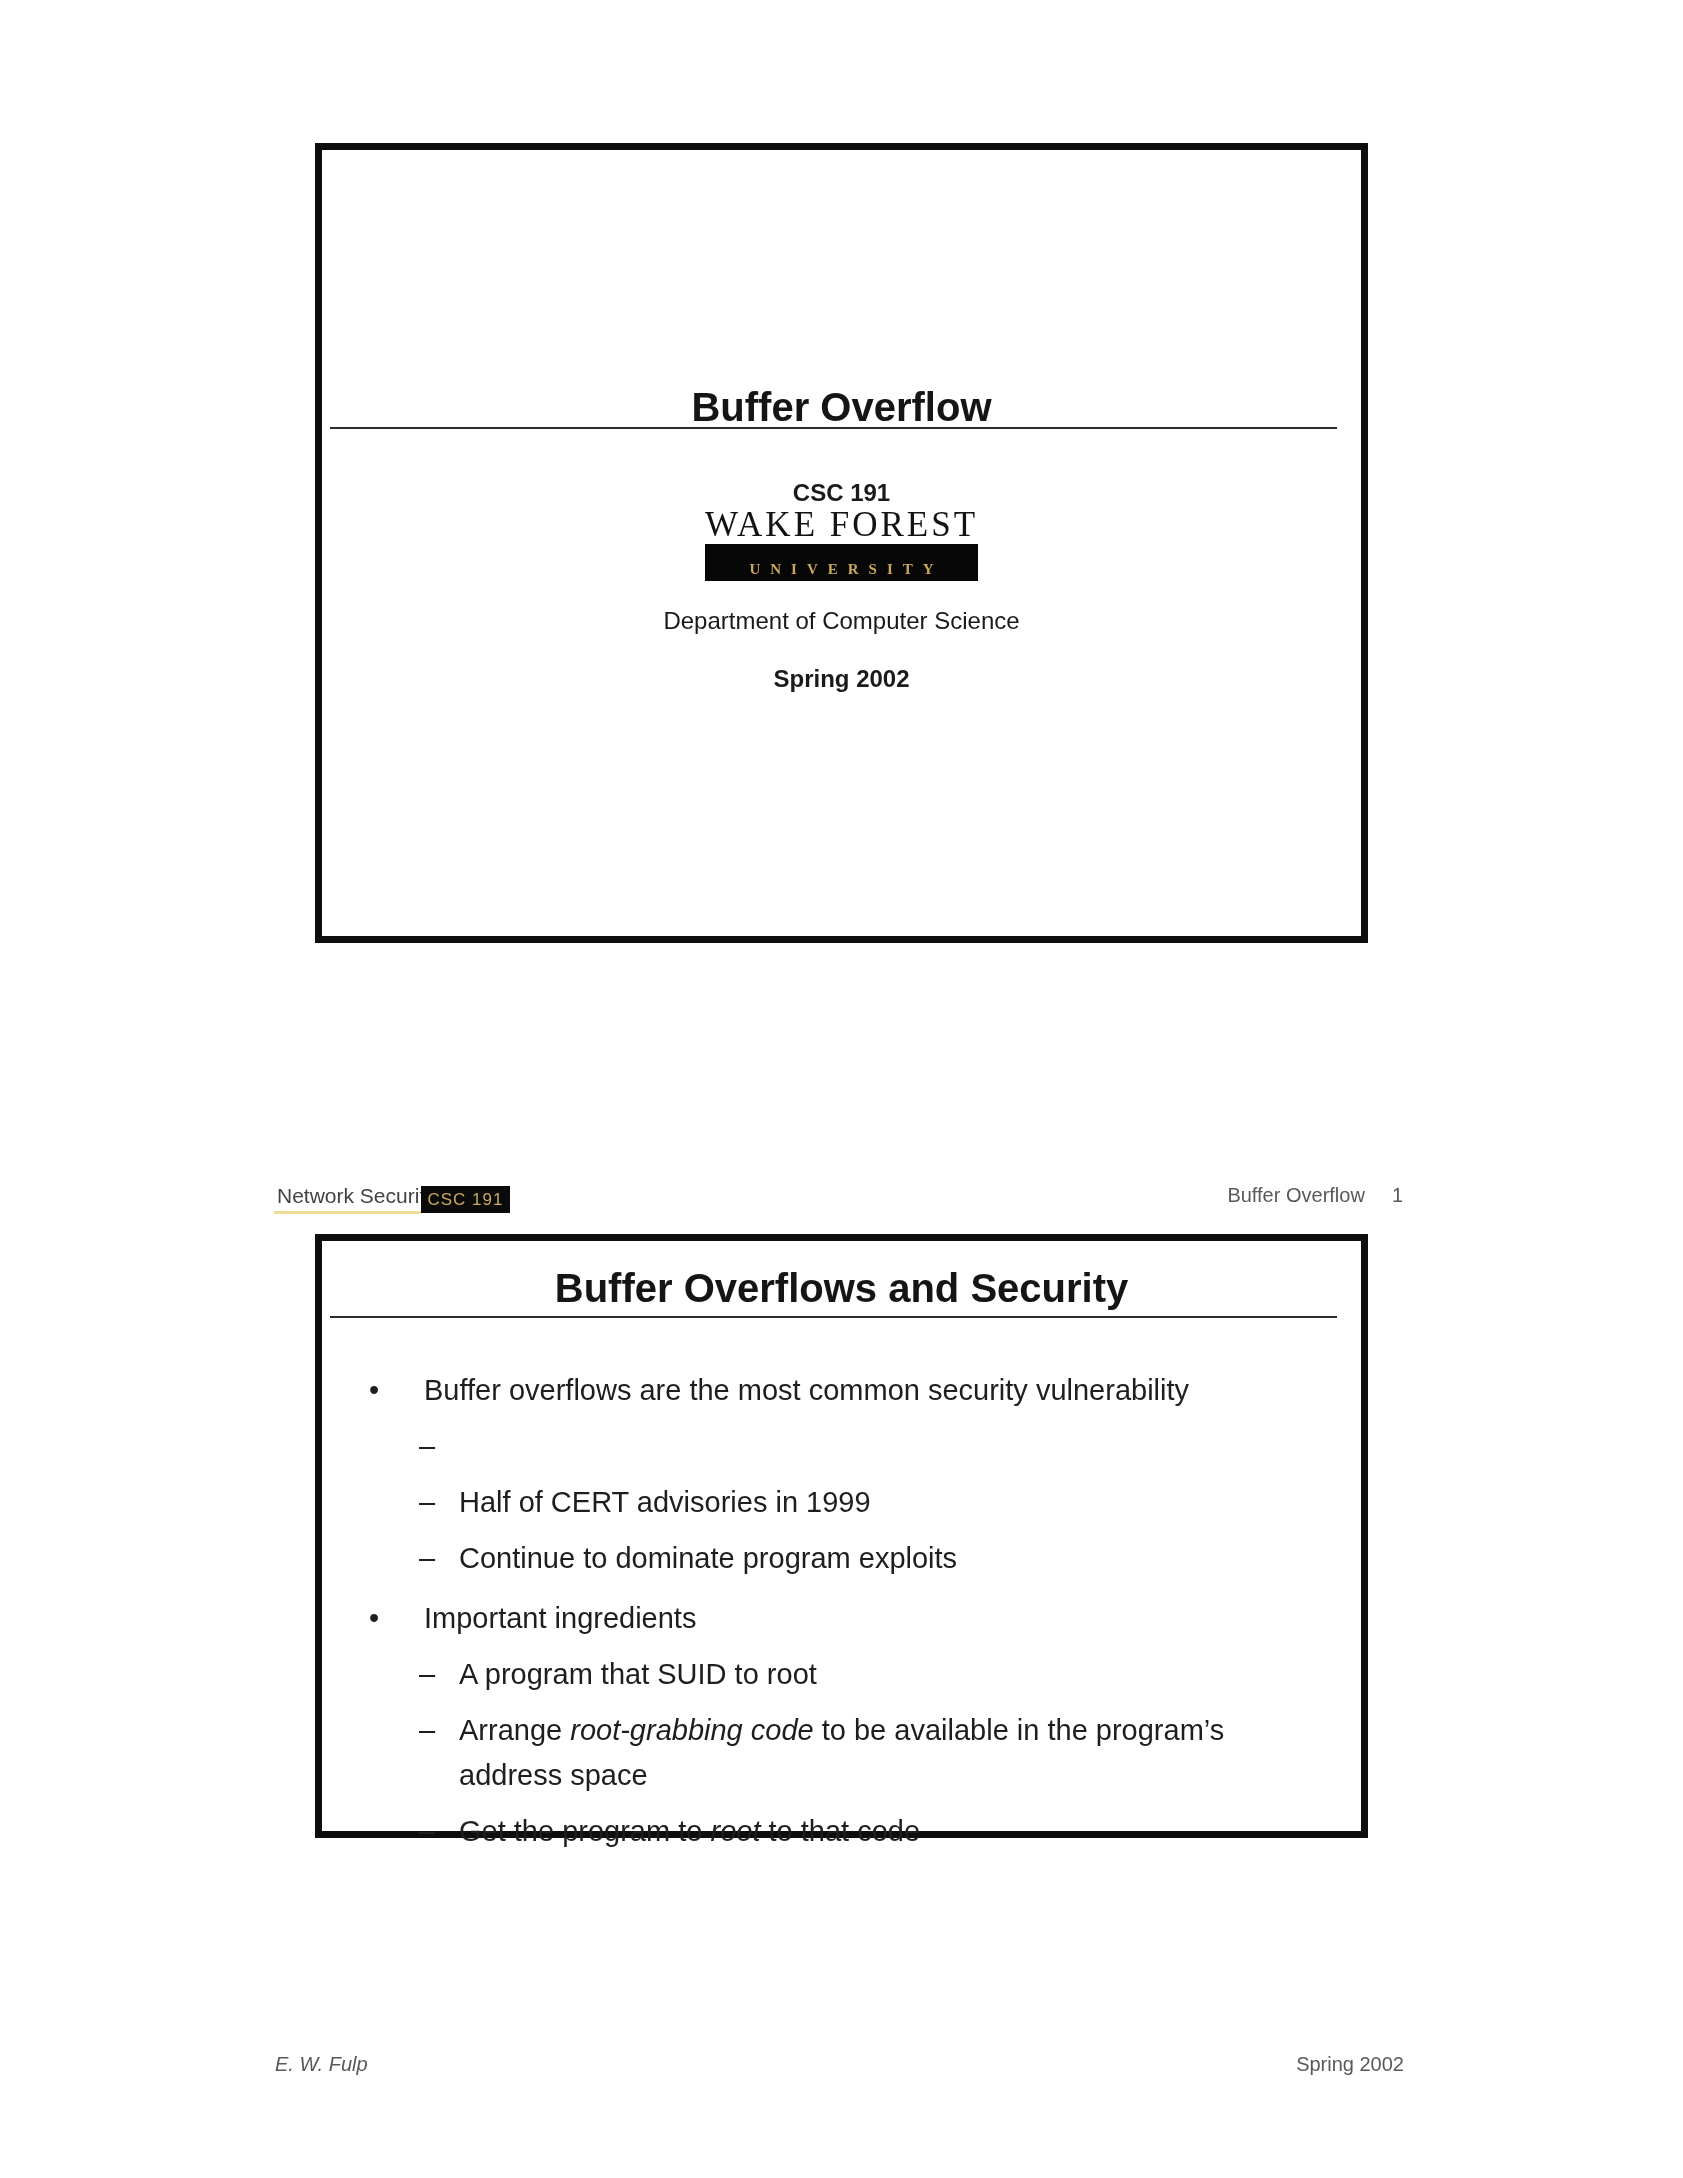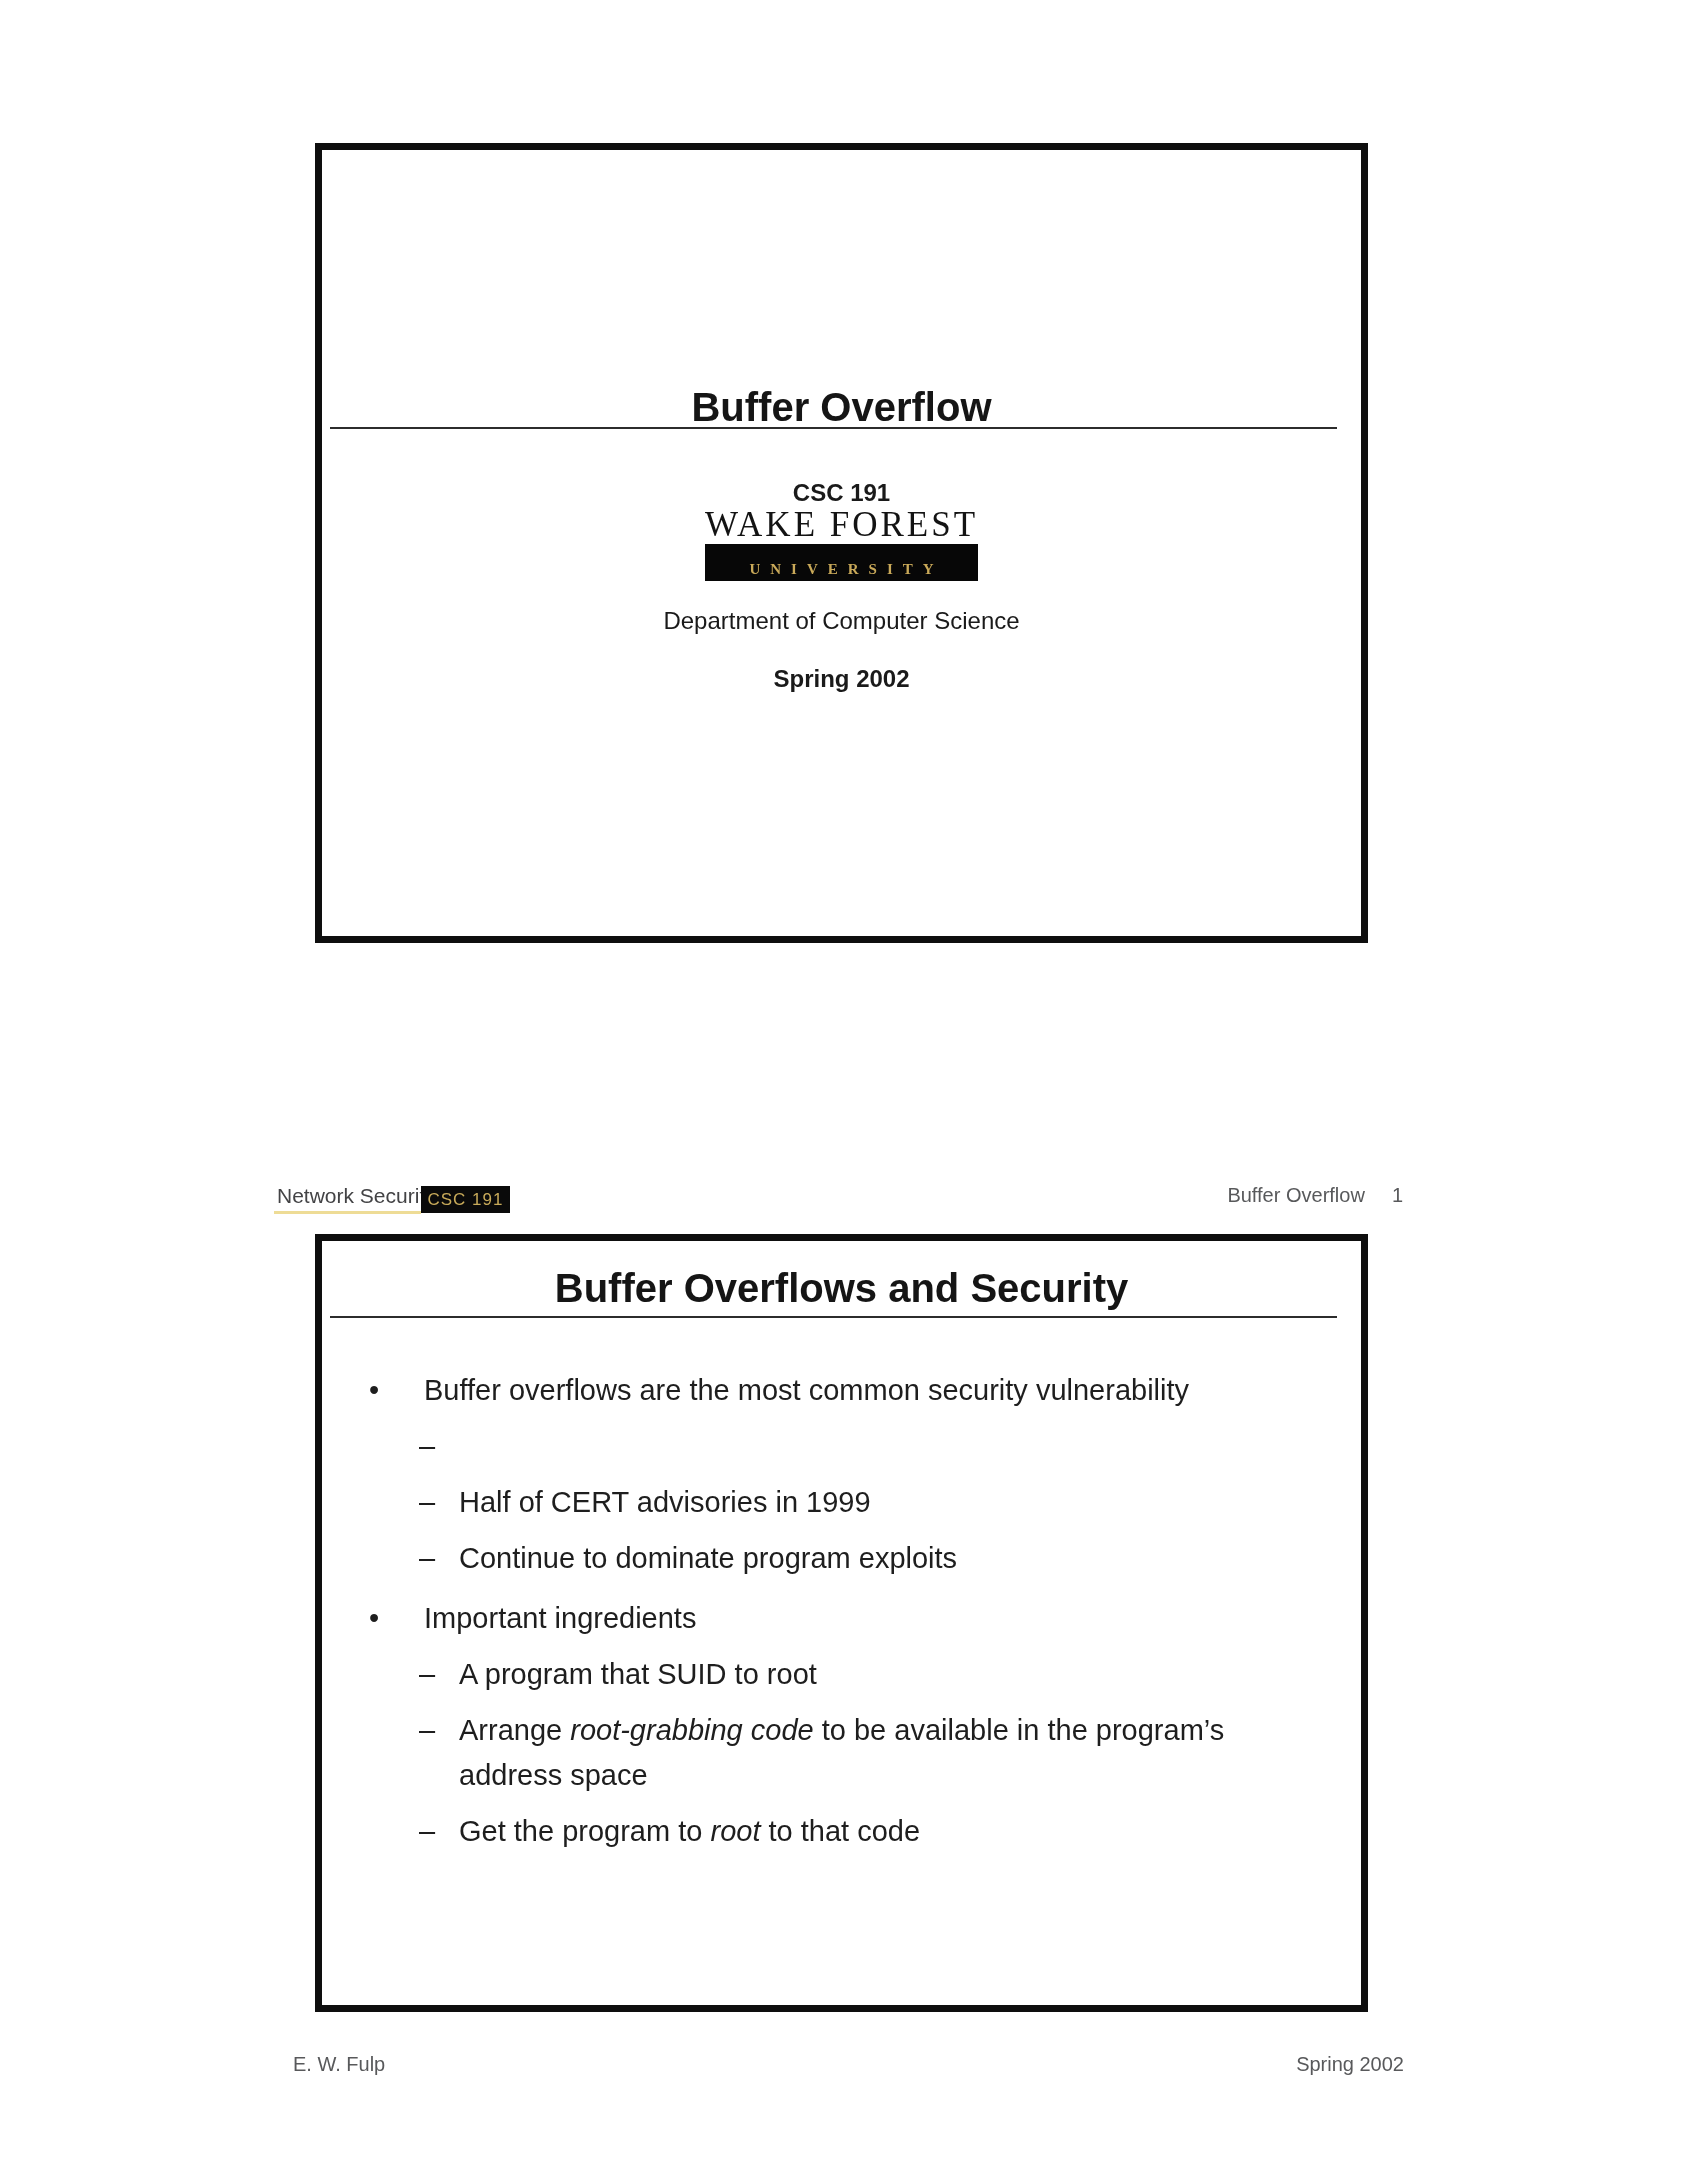--- a/index.html
+++ b/index.html
@@ -14,21 +14,21 @@
 
   
   .slide {
     position: absolute;
     left: 315px;
     width: 1053px;
     border: 7px solid #0e0e0e;
     background: #ffffff;
   }
   .slide-1 { top: 143px;  height: 800px; text-align: center; }
-  .slide-2 { top: 1234px; height: 778px; }
+  .slide-2 { top: 1234px; height: 604px; }
 
   .rule {
     height: 2px;
     background: #2c2c2c;
     margin: 0 24px 0 8px;
   }
 
   
   .s1-title {
     margin: 0;
@@ -134,23 +134,24 @@
     font-size: 20px;
     color: #58595b;
     text-align: center;
     white-space: nowrap;
     margin-left: 6px;
   }
   .hdr-right .pgnum { display: inline-block; margin-left: 27px; }
 
   .ftr-left {
     position: absolute;
-    left: 293px; top: 2053px;
+    left: 275px; top: 2053px;
     font-size: 20px;
     color: #58595b;
+    font-style: italic;
   }
   .ftr-right {
     position: absolute;
     right: 279px; top: 2053px;
     font-size: 20px;
     color: #58595b;
   }
 </style>
 </head>
 <body>

